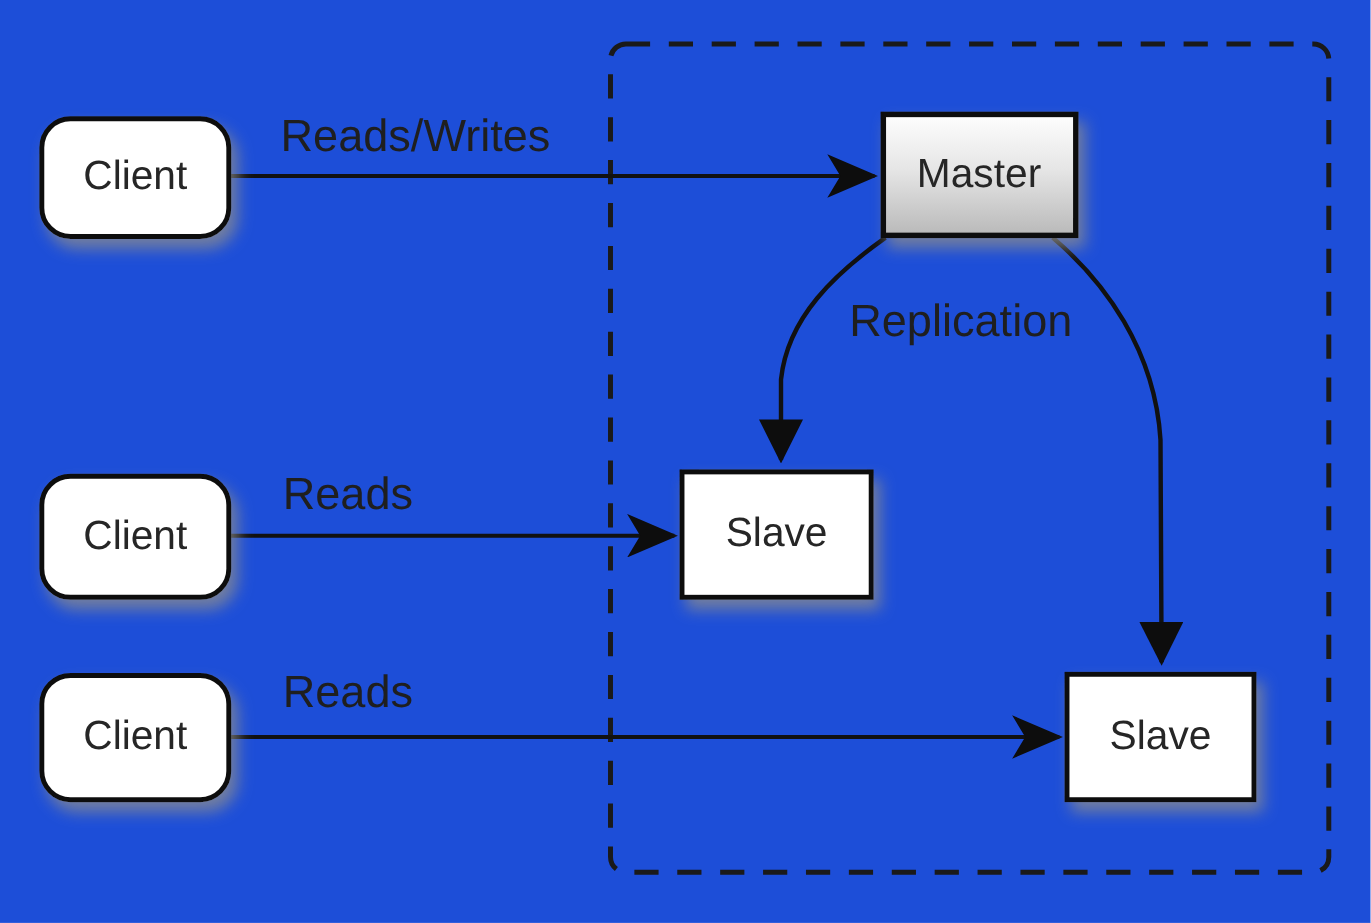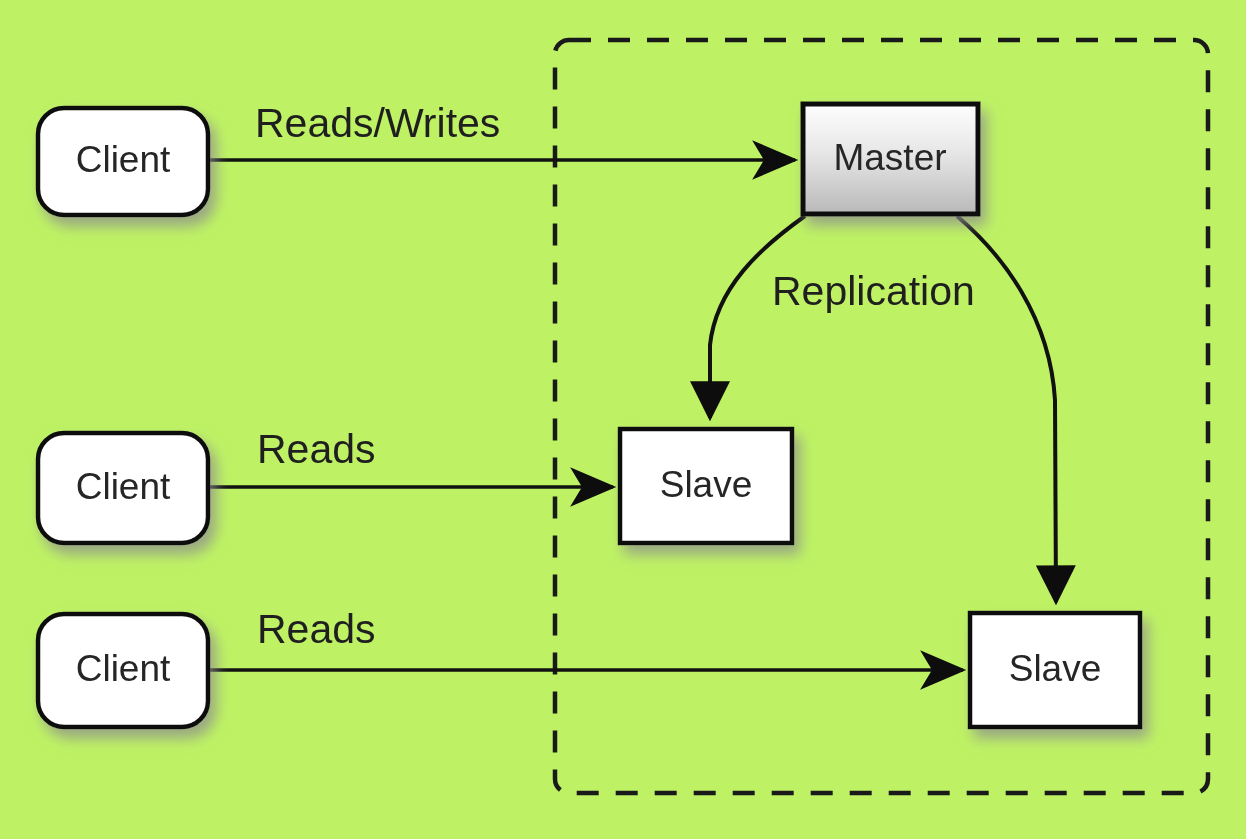--- a/index.html
+++ b/index.html
@@ -4,21 +4,21 @@
 <style>
   html, body {
     margin: 0;
     padding: 0;
     background: #ffffff;
   }
   #canvas {
     position: relative;
     width: 1246px;
     height: 839px;
-    background: #bef264;
+    background: #1d4ed8;
     overflow: hidden;
     font-family: "Liberation Sans", sans-serif;
   }
   #diagram-svg {
     position: absolute;
     left: 0;
     top: 0;
     width: 1246px;
     height: 839px;
   }

